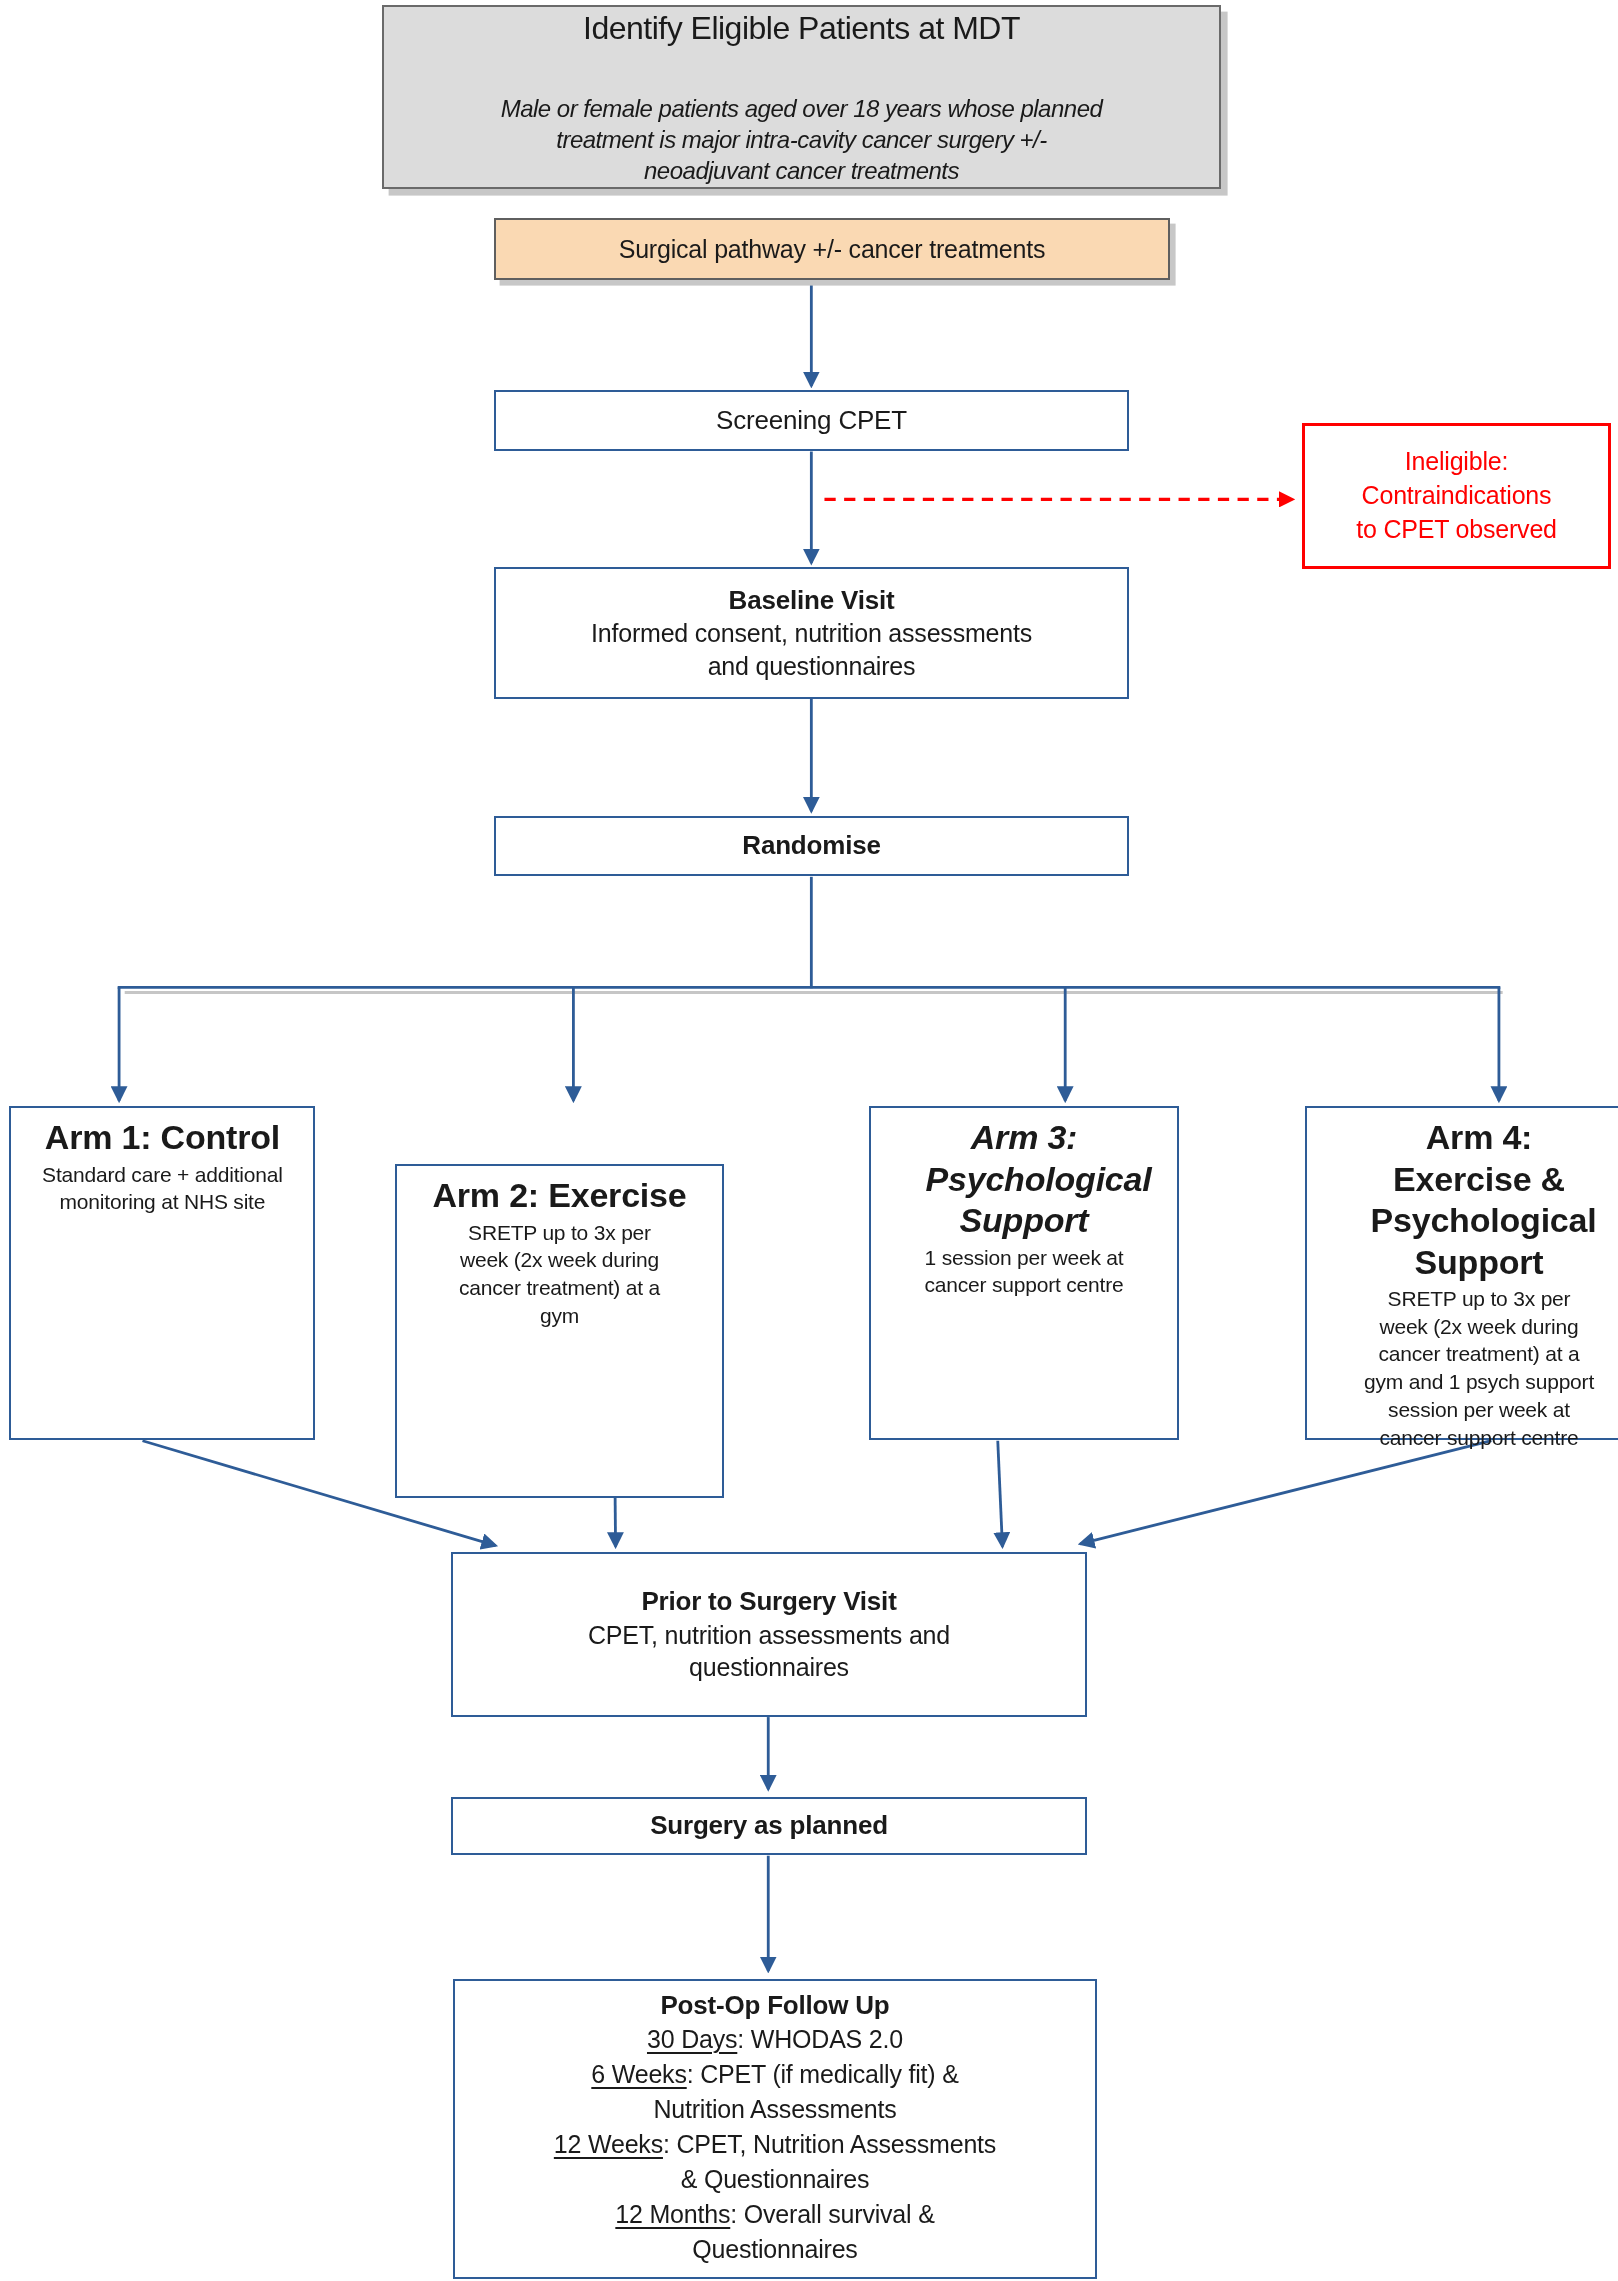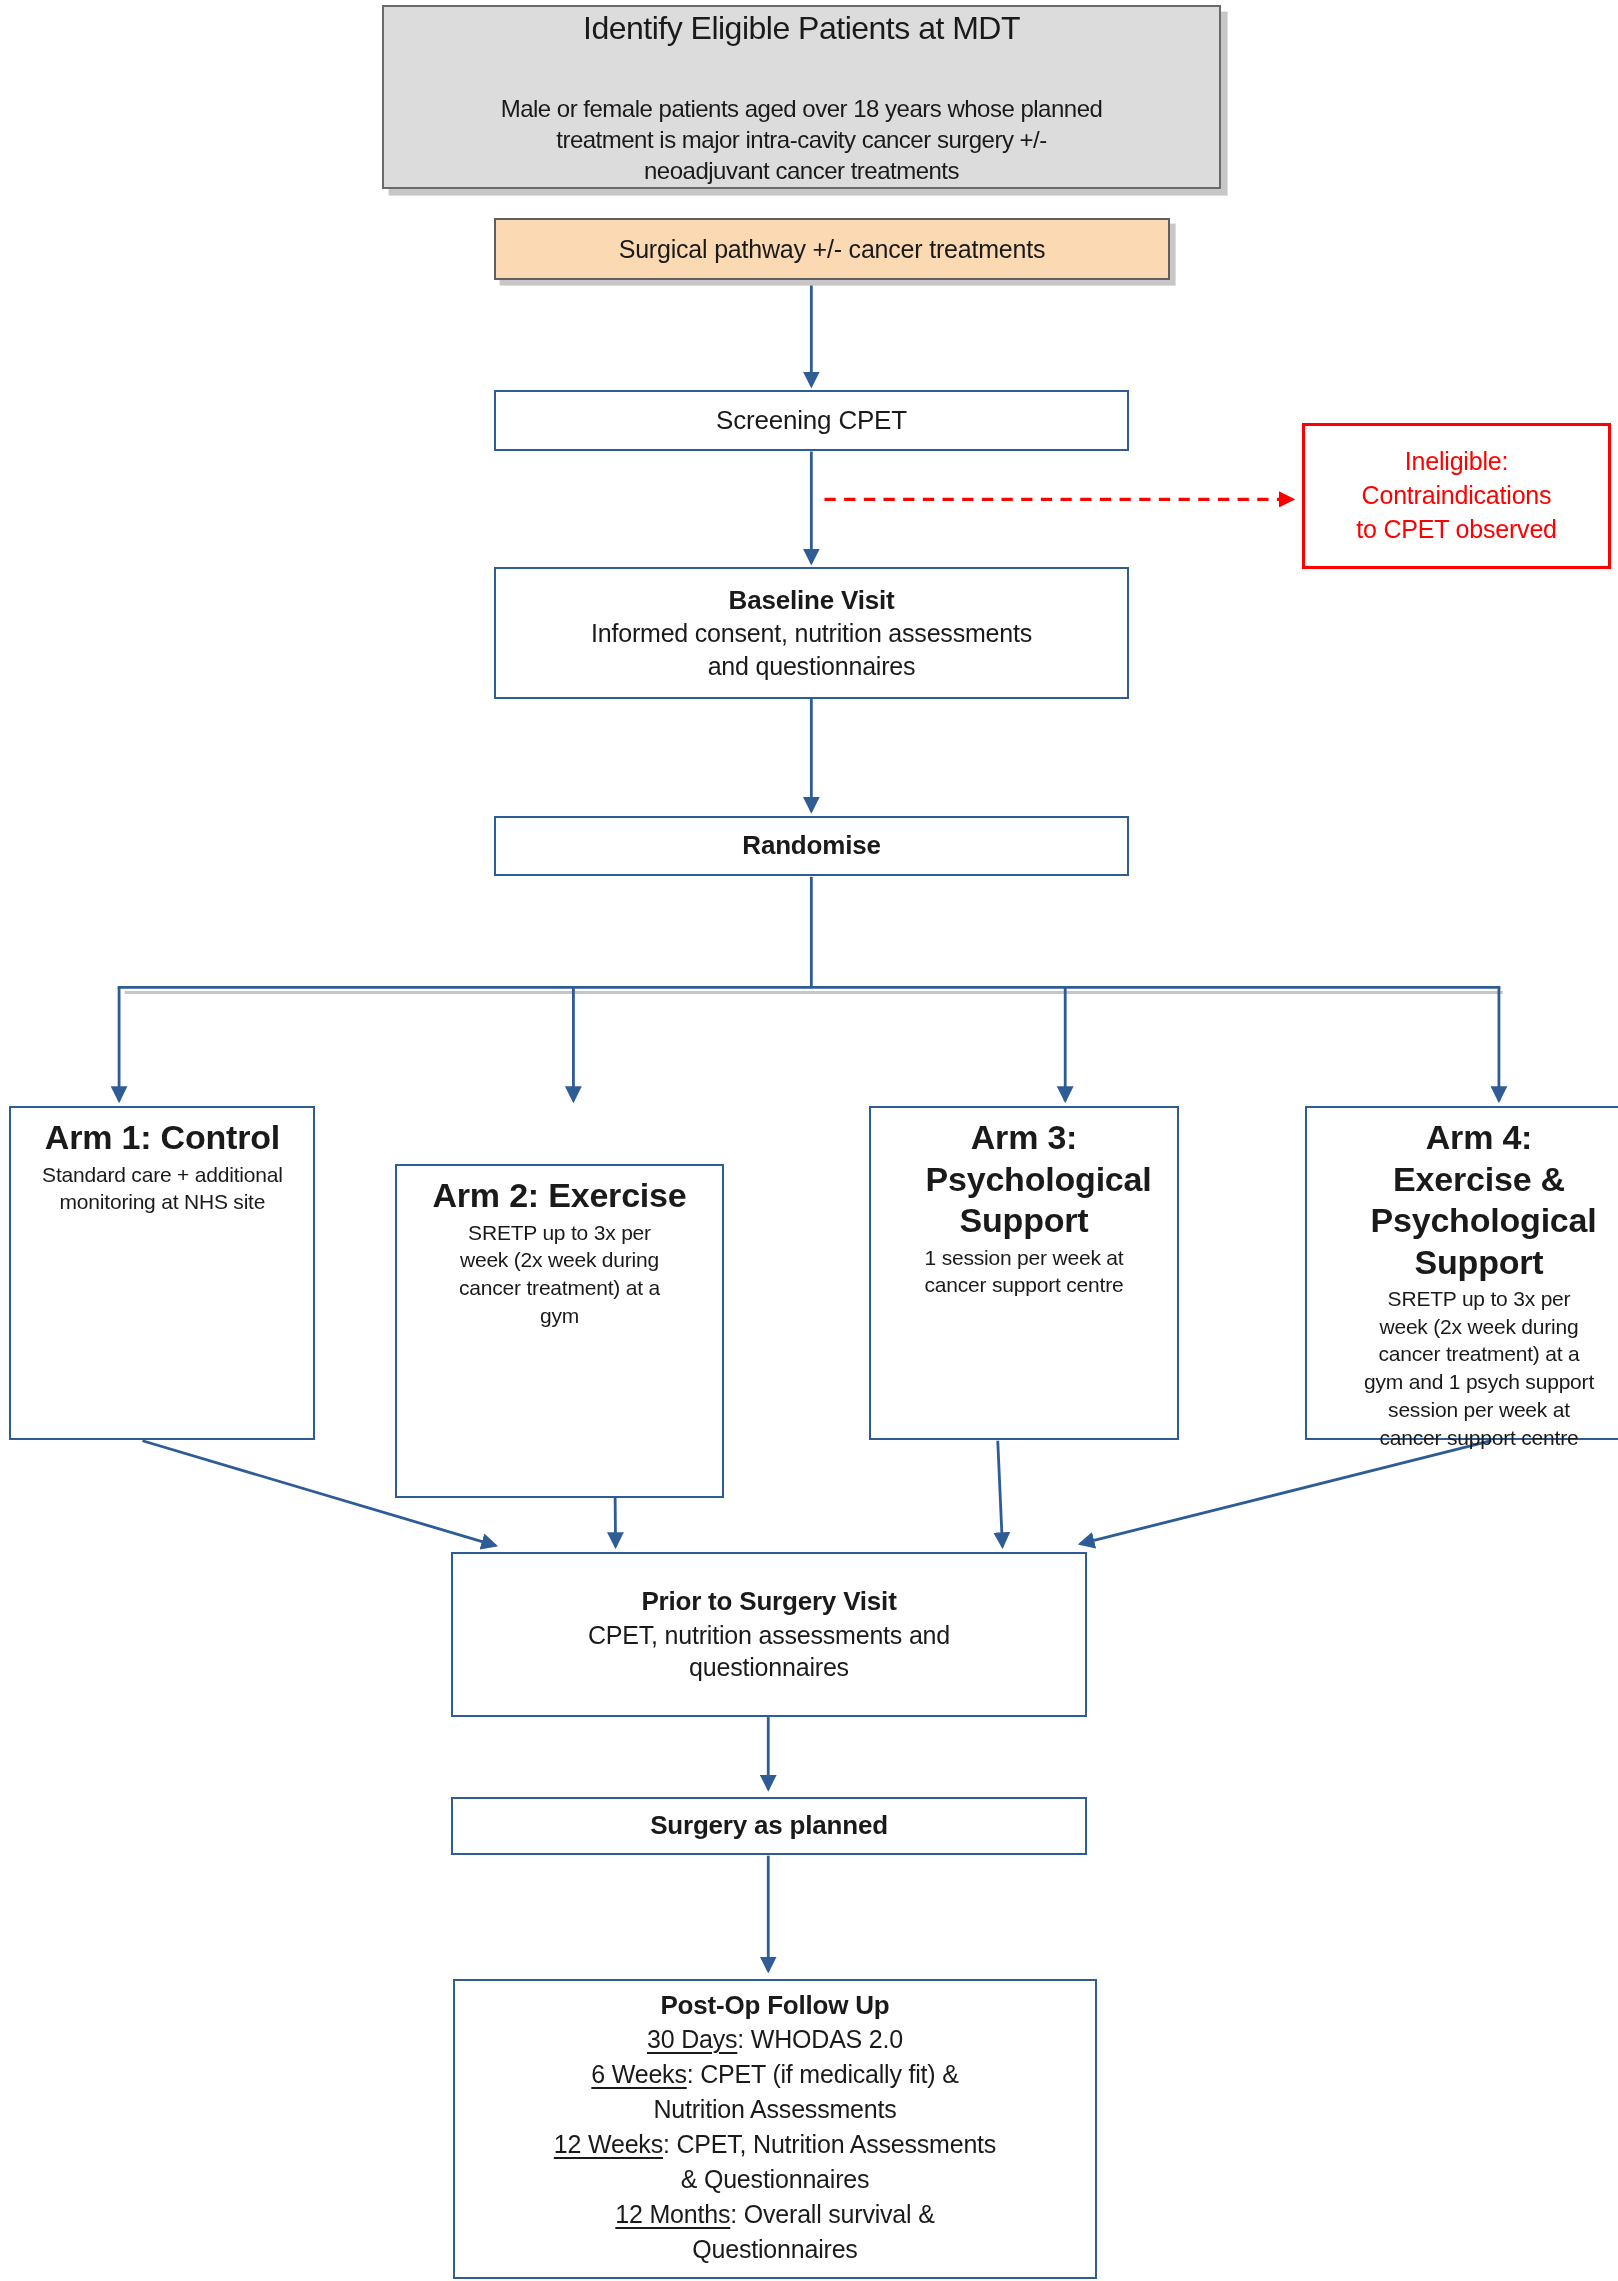--- a/index.html
+++ b/index.html
@@ -29,21 +29,21 @@
     background:var(--grayFill);border:2.8px solid var(--grayBorder);
     box-shadow:6.6px 6.6px 0 var(--shadow);
     gap:43px;
   }
   .orange{
     background:var(--orangeFill);border:2.8px solid #5f5f5f;
     box-shadow:5.6px 5.6px 0 var(--shadow);
   }
   .redbox{border:3.7px solid var(--red);color:var(--red);}
   .t-big{font-size:32px;line-height:1.35;font-weight:400;letter-spacing:-0.5px;}
-  .t-body{font-size:24px;line-height:1.30;}
+  .t-body{font-size:24px;line-height:1.30;font-style:italic;}
   .t-label{font-size:25px;line-height:1.3;}
   .t-node{font-size:26px;line-height:1.3;}
   .bold{font-weight:700;}
   .arm-title{font-size:34px;line-height:1.22;font-weight:700;margin-top:3.7px;}
   .arm-body{font-size:21px;line-height:1.32;margin-top:1.9px;}
   .u{text-decoration:underline;text-decoration-thickness:1.9px;text-underline-offset:3.7px;}
   
   #identify{left:382px;top:4.7px;width:839px;height:184px;padding:7.5px 15px;}
   #identify .t-body{max-width:618px;margin:0 auto;}
   #pathway{left:494px;top:218px;width:676px;height:62px;}
@@ -51,21 +51,21 @@
   #ineligible{left:1302px;top:423px;width:309px;height:146px;font-weight:400;}
   #ineligible .msg{max-width:215px;margin:0 auto;font-size:25px;line-height:1.35;}
   #baseline{left:494px;top:567px;width:635px;height:132px;}
   #baseline .t-label{max-width:487px;margin:0 auto;}
   #randomise{left:494px;top:816px;width:635px;height:60px;}
   #arm1{left:9.4px;top:1106px;width:306px;height:334px;padding:5.6px 9.4px;}
   #arm1 .arm-body{max-width:259px;}
   #arm2{left:395px;top:1164px;width:329px;height:334px;padding:5.6px 9.4px;}
   #arm2 .arm-body{max-width:236px;}
   #arm3{left:869px;top:1106px;width:310px;height:334px;padding:5.6px 9.4px;}
-  #arm3 .arm-title{max-width:197px;}
+  #arm3 .arm-title{max-width:197px;font-style:italic;}
   #arm3 .arm-body{max-width:245px;}
   #arm4{left:1305px;top:1106px;width:348px;height:334px;padding:5.6px 7.5px;}
   #arm4 .arm-title{max-width:217px;}
   #arm4 .arm-body{max-width:236px;}
   #prior{left:451px;top:1552px;width:636px;height:165px;}
   #prior .t-label{max-width:394px;margin:0 auto;}
   #surgery{left:451px;top:1797px;width:636px;height:58px;}
   #postop{left:453px;top:1979px;width:644px;height:300px;padding:7.5px 11.2px;}
   #postop .row{font-size:25px;line-height:1.40;max-width:464px;margin:0 auto;}
 </style>

